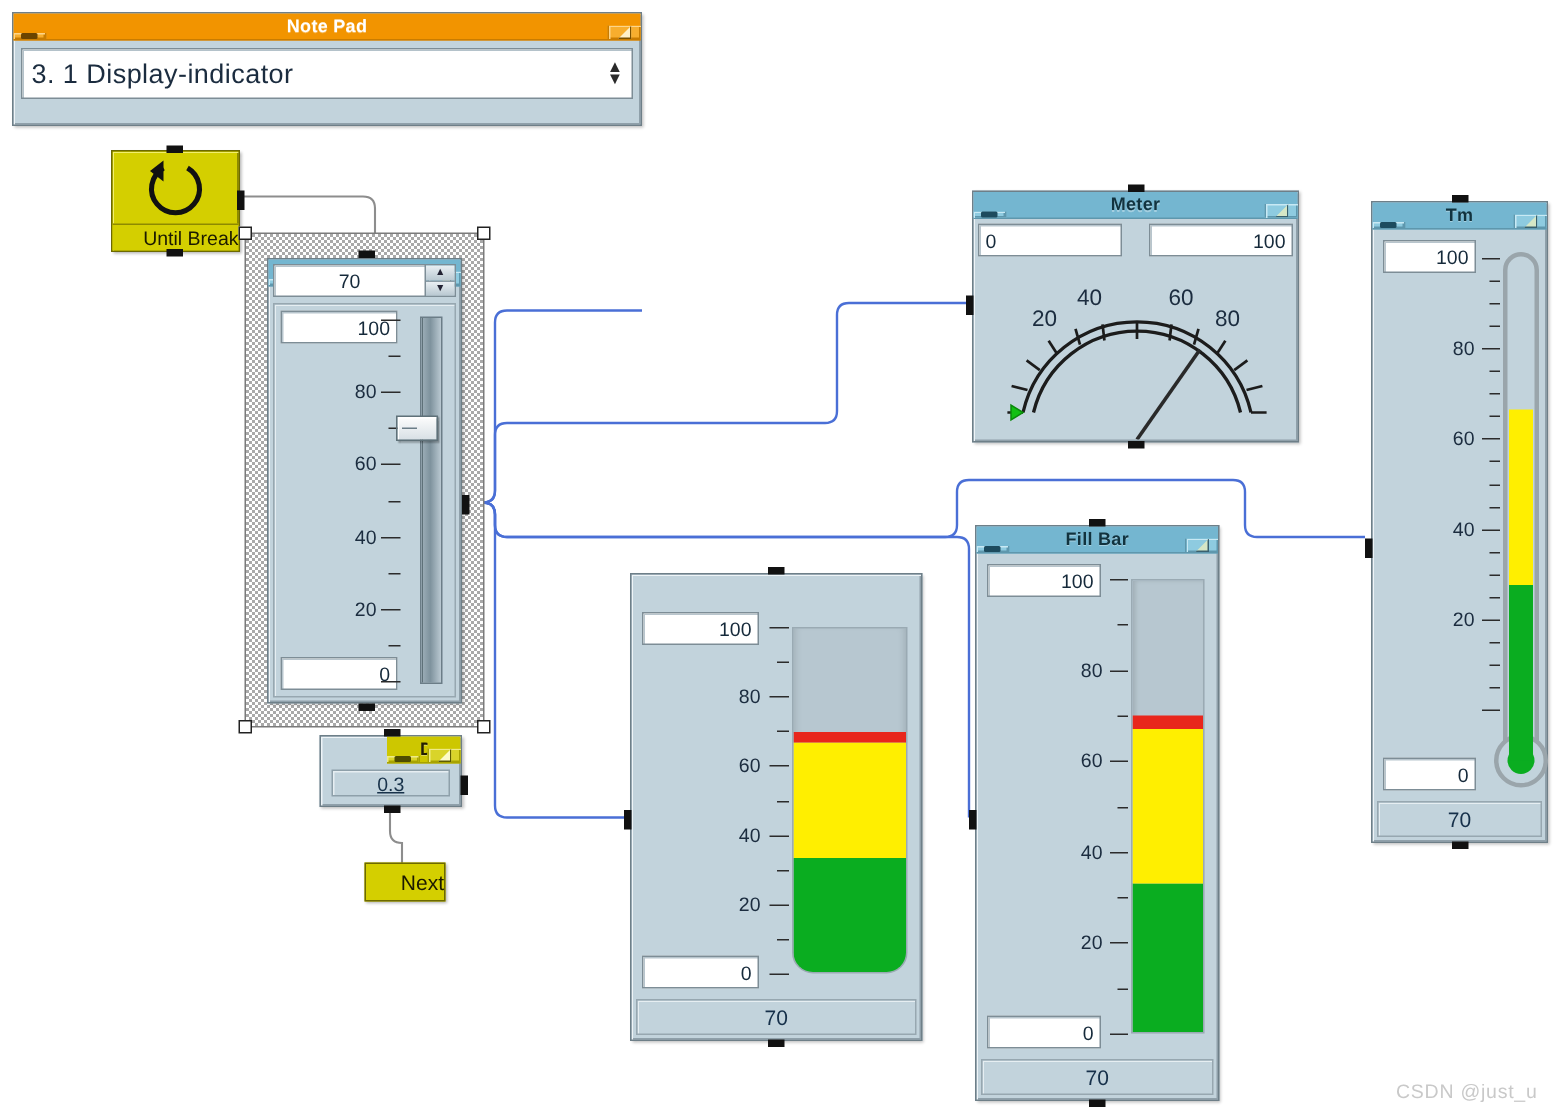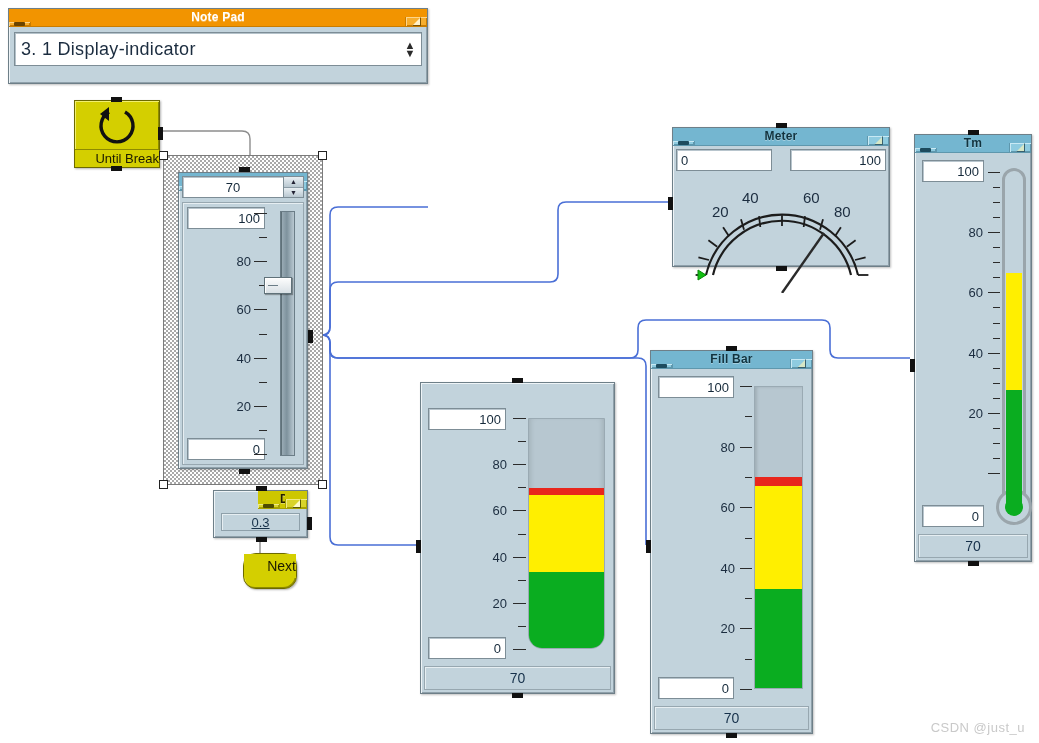--- a/index.html
+++ b/index.html
@@ -70,21 +70,21 @@
              justify-content:center; font-size:11px; color:#2a2a2a; line-height:8px; }
 
   
   .node { position:absolute; background:#d4cf00;
           border:1px solid #6c6900;
           box-shadow: inset 1px 1px 0 #f2ef6e, inset -1px -1px 0 #8d8a00, 1px 1px 2px rgba(0,0,0,.3); }
   .node-label { text-align:right; font-size:13px; color:#1c1a00;
                 border-top:1px solid #8d8a00; background:#d4cf00; line-height:17px; }
   #untilbreak { left:74px; top:100px; width:86px; height:68px; }
   #untilbreak .icon { height:48px; display:flex; align-items:center; justify-content:center; }
-  #nextnode { left:243px; top:553px; width:54px; height:36px;border-radius:13px; }
+  #nextnode { left:243px; top:575px; width:54px; height:26px; }
   #nextnode .node-label { border-top:none; line-height:24px; font-size:14px; }
 
   
   #selframe { position:absolute; left:163px; top:155px; width:160px; height:330px;
       background: repeating-conic-gradient(#ffffff 0% 25%, #a9a9a9 0% 50%) 0 0/4px 4px;
       border:1px solid #7b7b7b; }
   .handle { position:absolute; width:9px; height:9px; background:#fff; border:1px solid #222; }
 
   
   #slider { left:178px; top:172px; width:130px; height:297px; }
@@ -128,21 +128,21 @@
   #ca .lamp-area { position:absolute; left:3px; top:21px; right:3px; bottom:3px;
         background:#c2d3dc; border:1px solid #9aaab3;
         box-shadow: inset 1px 1px 0 #e6eef2; display:flex; align-items:center; justify-content:center; }
   .lamp { width:84px; height:84px; border-radius:50%;
         background: radial-gradient(circle at 38% 33%, #ff4d44 0%, #f01e14 52%, #c3110a 78%, #8e0a06 100%);
         box-shadow: 0 2px 4px rgba(0,0,0,.35), inset -3px -4px 8px rgba(120,0,0,.6);
         display:flex; align-items:center; justify-content:center;
         font-size:14px; color:#1a0000; }
 
   
-  #meter { left:672px; top:127px; width:218px; height:140px; }
+  #meter { left:648px; top:127px; width:218px; height:168px; }
   #meter .m-top { position:absolute; left:3px; top:21px; right:3px; height:22px; display:flex;
         justify-content:space-between; }
   #meter .m-top .field { width:96px; }
   #meter .m-face { position:absolute; left:3px; top:47px; right:3px; bottom:3px; }
 
   
   #tm { left:914px; top:134px; width:118px; height:428px; }
   #tm .t-area { position:absolute; left:3px; top:21px; right:3px; bottom:30px; }
   #tm .tv { position:absolute; left:3px; right:3px; bottom:3px; height:24px;
         background:#c2d3dc; border:1px solid #97a7b0; box-shadow: inset 1px 1px 0 #e6eef2;

